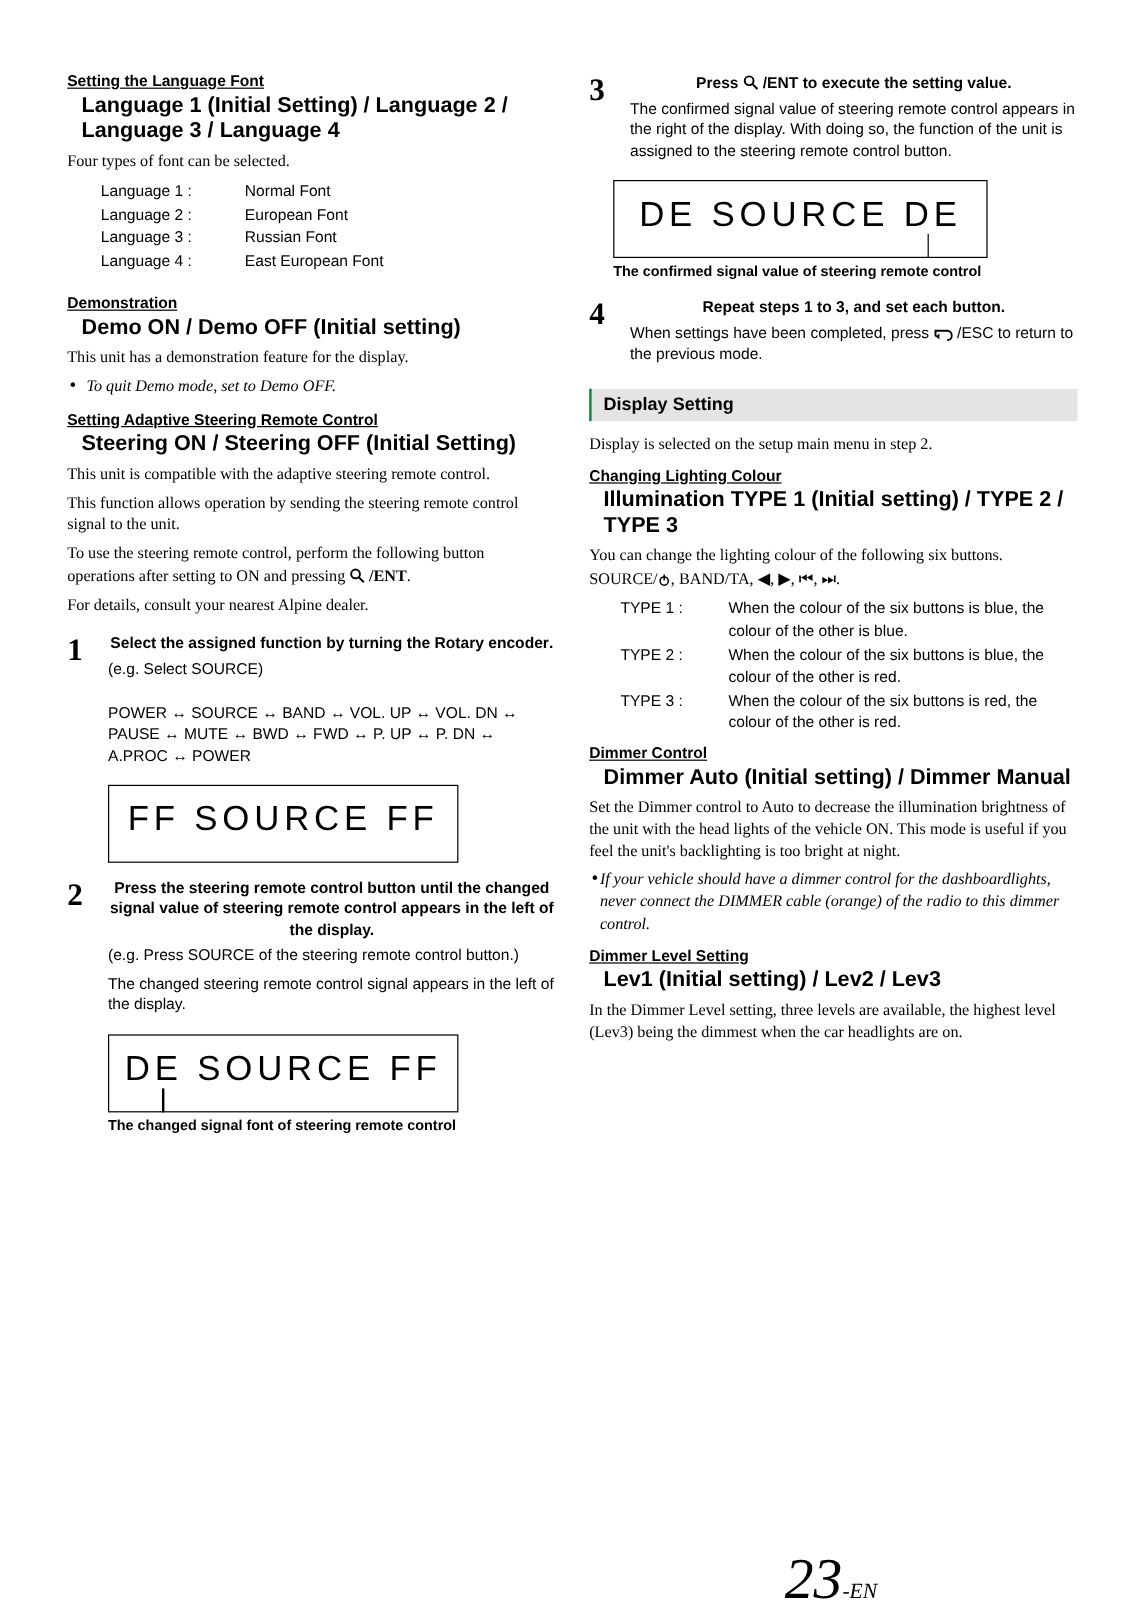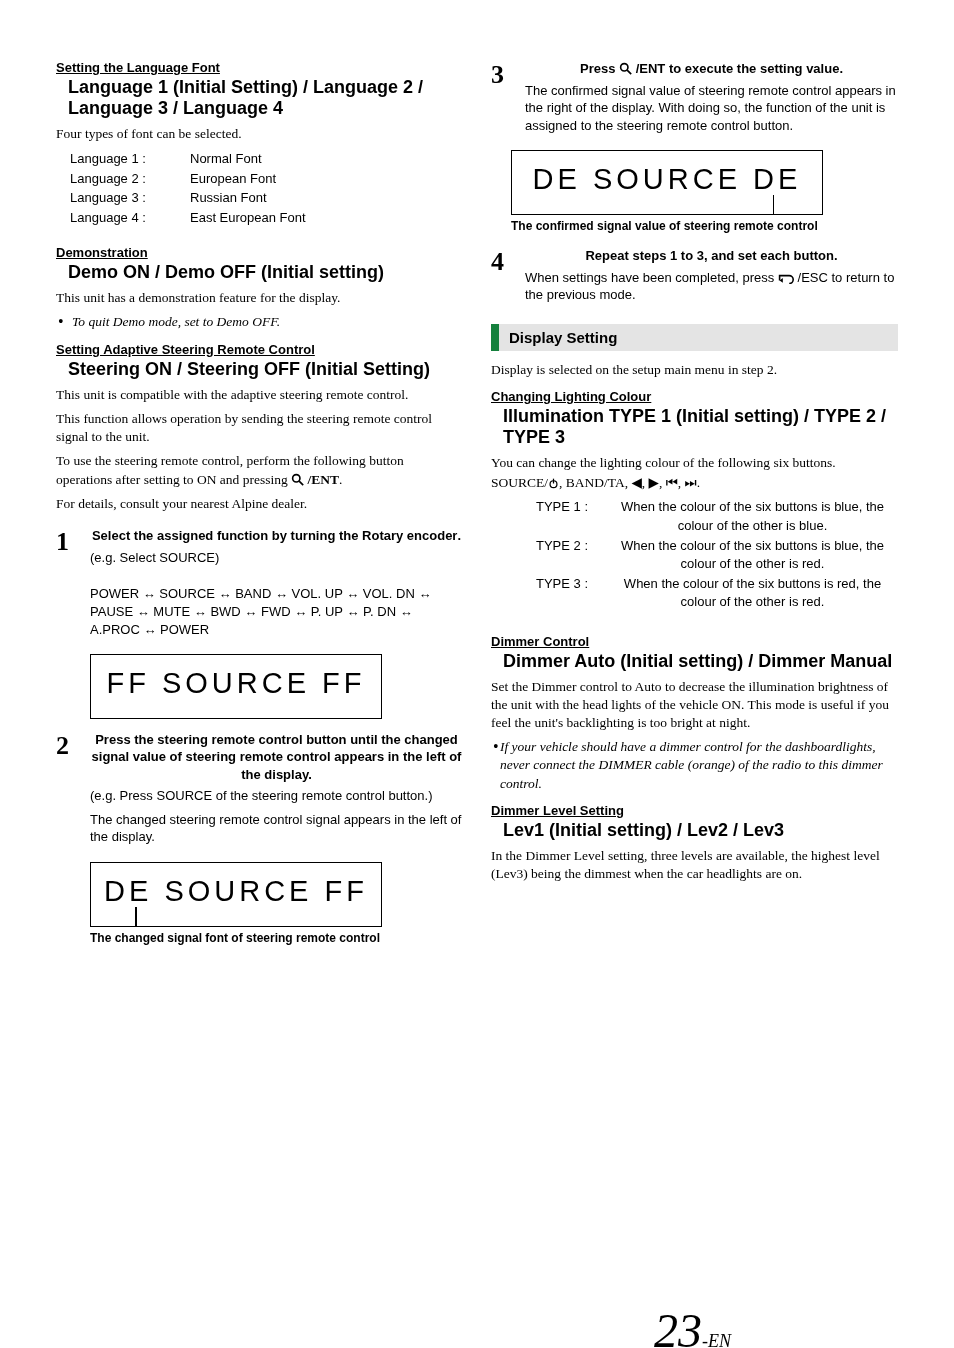--- a/index.html
+++ b/index.html
@@ -46,29 +46,28 @@
     margin: 0 0 10px 0;
     line-height: 1.35;
   }
   .bullet-row {
     display: flex;
     margin-left: 2px;
     margin-bottom: 10px;
   }
   .bullet-dot { width: 14px; font-family: "Times New Roman", Times, serif; }
   .lang-table {
-    margin-left: 14px;
+    margin-left: 28px;
     margin-bottom: 18px;
   }
   .lang-row { display: flex; font-size: 13px; line-height: 1.5; }
   .lang-label { width: 120px; }
   .type-table {
     margin-left: 26px;
-    margin-bottom: 22px;
-    text-align: center;
+    margin-bottom: 8px;
   }
   .type-row { display:flex; font-size:13px; line-height:1.4; margin-bottom:2px; }
   .type-label { width: 90px; }
   .type-desc { flex:1; }
   .step {
     display: flex;
     margin-bottom: 10px;
   }
   .step-num {
     font-family: "Times New Roman", Times, serif;
@@ -132,21 +131,21 @@
   .pointer-l {
     position:absolute;
     left: 44px;
     bottom: -1px;
     width: 1.5px;
     height: 20px;
     background:#000;
   }
   .setup-header {
     background: #e4e4e4;
-    border-left: 8px solid #15803d;
+    border-left: 2px solid #15803d;
     padding: 5px 10px;
     font-size: 15px;
     font-weight: bold;
     margin: 14px 0 10px 0;
   }
   .icon-inline { display:inline-block; vertical-align:-2px; }
   .page-number {
     font-family: "Times New Roman", Times, serif;
     font-style: italic;
     font-size: 48px;

